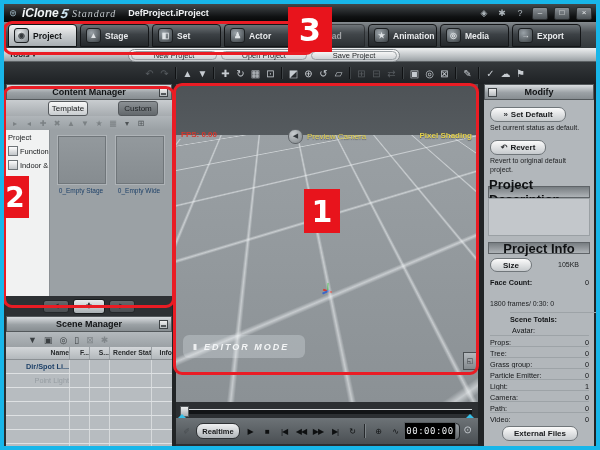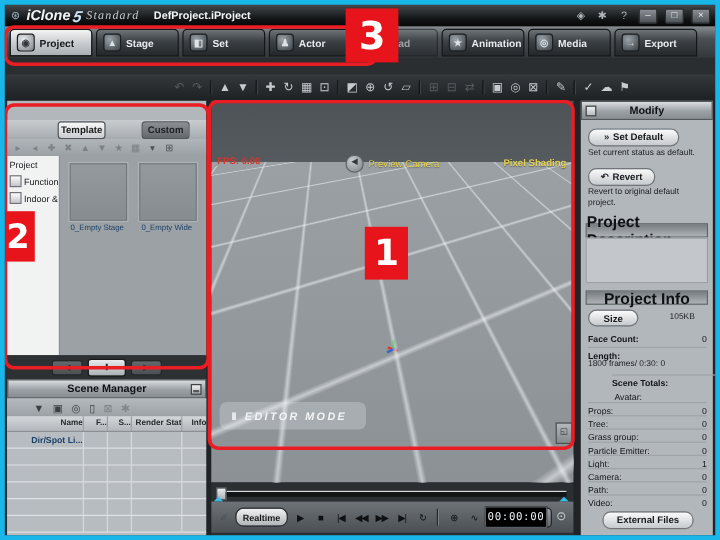--- a/index.html
+++ b/index.html
@@ -49,21 +49,21 @@
 
   
   .panel-title{background:linear-gradient(#dadde0,#9ba1a5 55%,#878d91);border:1px solid #53585b;box-sizing:border-box;
                display:flex;align-items:center;justify-content:center;font-size:9px;font-weight:bold;color:#101214;position:relative;}
   .minbox{position:absolute;right:3px;top:3px;width:9px;height:9px;border:1px solid #3f4447;background:linear-gradient(#f0f0f0,#b5babd);box-sizing:border-box;}
   .minbox::after{content:"";position:absolute;left:1px;right:1px;bottom:1px;height:2px;background:#53585b;}
 
   
   .cm{left:2px;top:80px;width:166px;height:212px;background:#b2b7bb;}
   .cm-tabs{position:absolute;left:0;top:16px;width:166px;height:16px;background:linear-gradient(#c9cdd0,#a6abaf);display:flex;gap:2px;padding:1px 14px 0;box-sizing:border-box;}
-  .cm-tab{height:13px;flex:1;border:1px solid #54585c;border-radius:3px;font-size:8px;font-weight:bold;
+  .cm-tab{height:13px;flex:1;border:1px solid #54585c;border-radius:3px;font-size:8px;font-weight:normal;
           display:flex;align-items:center;justify-content:center;color:#17191b;margin-left:28px;}
   .cm-tab.on{background:linear-gradient(#f8f8f8,#c9cdd0);}
   .cm-tab.off{background:linear-gradient(#8b9094,#63686c);color:#1e2124;}
   .cm-icons{position:absolute;left:0;top:32px;width:166px;height:14px;background:linear-gradient(#b0b5b9,#9aa0a4);
             display:flex;align-items:center;gap:4px;padding-left:4px;font-size:8px;color:#4e5356;}
   .cm-icons .ci{width:10px;text-align:center;}
   .cm-icons .ci.dim{color:#7b8184;}
   .cm-tree{position:absolute;left:0;top:46px;width:44px;height:166px;background:#f1f2f2;border-right:1px solid #8b9094;box-sizing:border-box;}
   .tree-item{height:14px;display:flex;align-items:center;gap:2px;padding-left:2px;font-size:7.5px;color:#17191b;white-space:nowrap;overflow:hidden;}
   .chk{width:8px;height:8px;border:1px solid #6e7478;background:linear-gradient(#fdfdfd,#c2c6c9);flex:none;}
@@ -207,20 +207,31 @@
     <div class="tab" style="left:436px;">
       <span class="ticon">◎</span>
       <span>Media</span>
     </div>
     <div class="tab" style="left:508px;">
       <span class="ticon">→</span>
       <span>Export</span>
     </div>
   </div>
 
+  <div class="abs quickbar">
+    <span class="tools">
+      <span>Tools</span>
+      <span>▾</span>
+    </span>
+    <div class="pillgroup">
+      <div class="pbtn">New Project</div>
+      <div class="pbtn">Open Project</div>
+      <div class="pbtn">Save Project</div>
+    </div>
+  </div>
 
   <div class="abs mtoolbar">
     <span style="width:138px;flex:none;"></span>
     <span class="mi dim">↶</span>
     <span class="mi dim">↷</span>
     <span class="msep"></span>
     <span class="mi">▲</span>
     <span class="mi">▼</span>
     <span class="msep"></span>
     <span class="mi">✚</span>
@@ -242,20 +253,24 @@
     <span class="mi">⊠</span>
     <span class="msep"></span>
     <span class="mi">✎</span>
     <span class="msep"></span>
     <span class="mi">✓</span>
     <span class="mi">☁</span>
     <span class="mi">⚑</span>
   </div>
 
   <div class="abs cm">
+    <div class="panel-title mod-title">
+      <span>Content Manager</span>
+      <span class="minbox"></span>
+    </div>
     <div class="cm-tabs">
       <div class="cm-tab on">Template</div>
       <div class="cm-tab off">Custom</div>
     </div>
     <div class="cm-icons">
       <span class="ci dim">▸</span>
       <span class="ci dim">◂</span>
       <span class="ci dim">✚</span>
       <span class="ci dim">✖</span>
       <span class="ci dim">▲</span>
@@ -308,20 +323,27 @@
     <div class="sm-table">
       <div class="sm-hrow">
         <span class="sm-hcell">Name</span>
         <span class="sm-hcell">F...</span>
         <span class="sm-hcell">S...</span>
         <span class="sm-hcell">Render State</span>
         <span class="sm-hcell" style="border-right:none;">Info</span>
       </div>
       <div class="sm-row sel">
         <span class="sm-cell">Dir/Spot Li...</span>
+        <span class="sm-cell"></span>
+            <span class="sm-cell"></span>
+            <span class="sm-cell"></span>
+            <span class="sm-cell" style="border-right:none;"></span>
+      </div>
+      <div class="sm-row dim2">
+        <span class="sm-cell">Point Light</span>
         <span class="sm-cell"></span>
             <span class="sm-cell"></span>
             <span class="sm-cell"></span>
             <span class="sm-cell" style="border-right:none;"></span>
       </div>
       <div class="sm-row">
             <span class="sm-cell"></span>
             <span class="sm-cell"></span>
             <span class="sm-cell"></span>
             <span class="sm-cell"></span>
@@ -430,23 +452,20 @@
     <div class="descbody" style="top:114px;height:38px;"></div>
     <div class="sechdr" style="top:158px;">Project Info</div>
     <div class="sbtn" style="left:6px;top:174px;width:40px;height:12px;">
       <span>Size</span>
     </div>
     <div class="caption" style="left:74px;top:177px;">105KB</div>
     <div class="inforow plain" style="top:192px;">
       <b>Face Count:</b>
       <span>0</span>
     </div>
-    <div class="inforow" style="top:205px;">
-      <b>Length:</b>
-    </div>
     <div class="caption" style="left:6px;top:216px;">1800 frames/ 0:30: 0</div>
     <div class="inforow" style="top:228px;margin-left:20px;">
       <b>Scene Totals:</b>
     </div>
     <div class="inforow plain" style="top:240px;margin-left:22px;">
       <span>Avatar:</span>
       <span>0</span>
     </div>
     <div class="inforow" style="top:251px;">
       <span>Props:</span>

